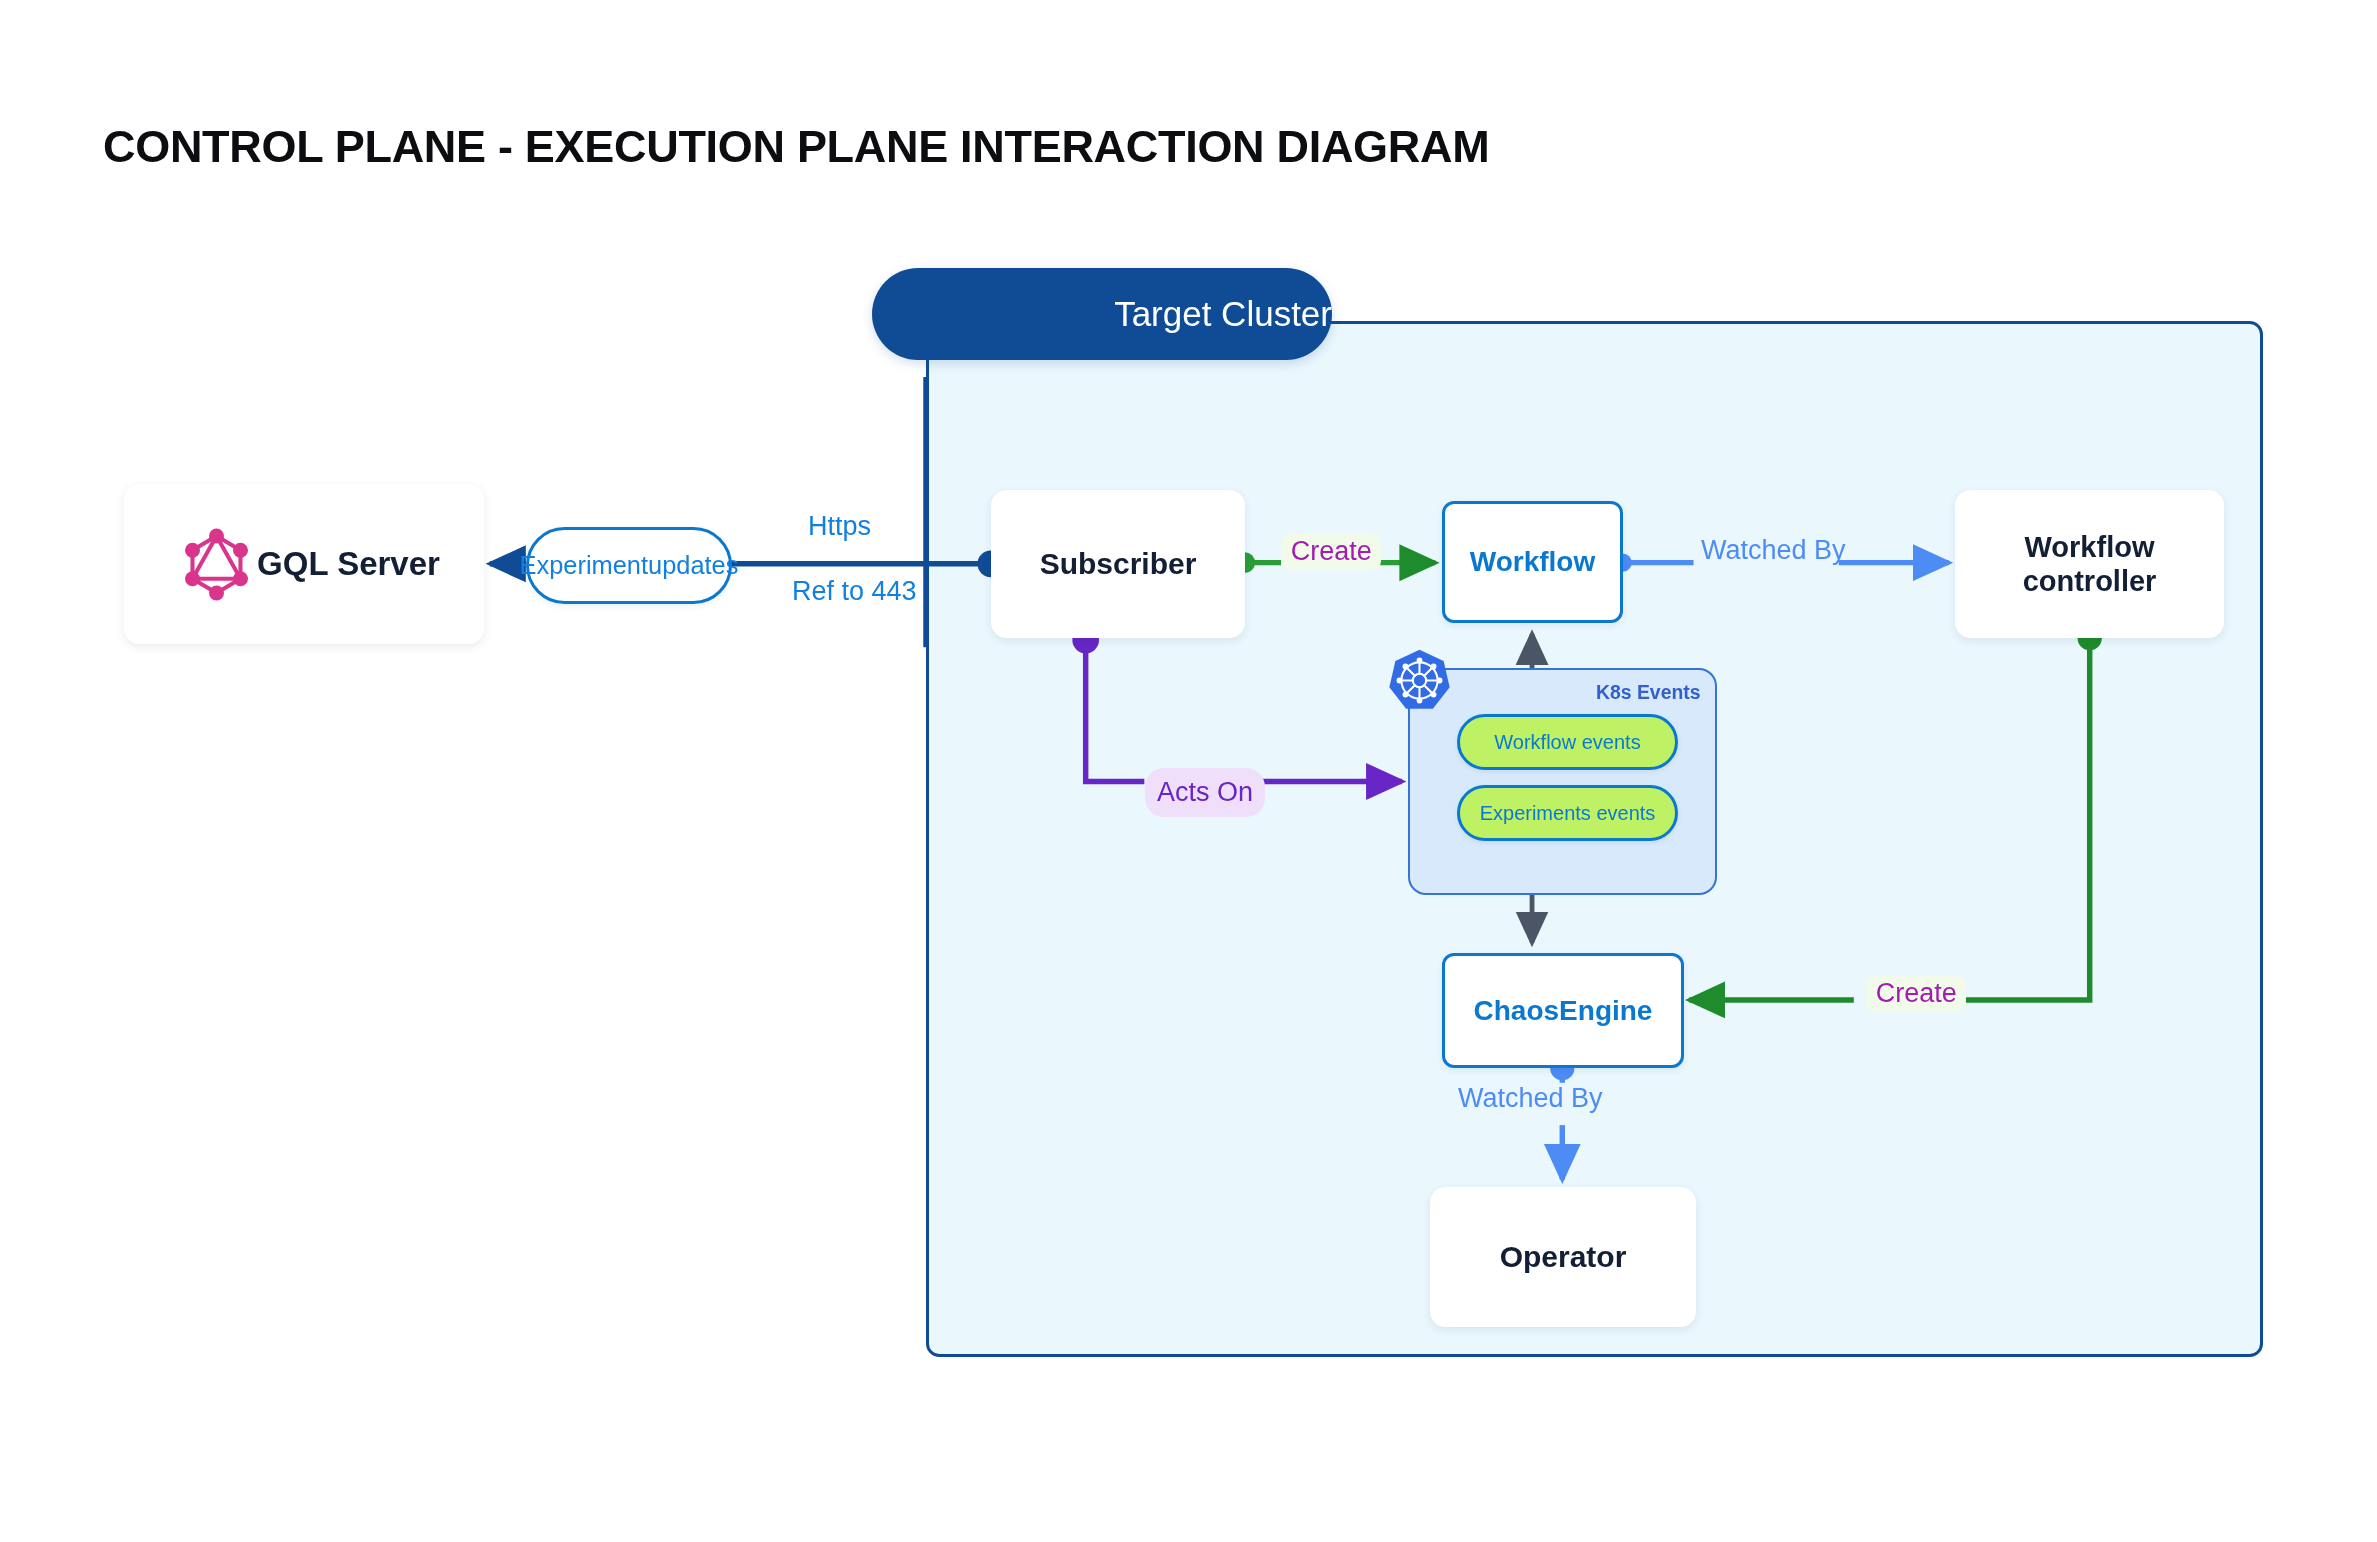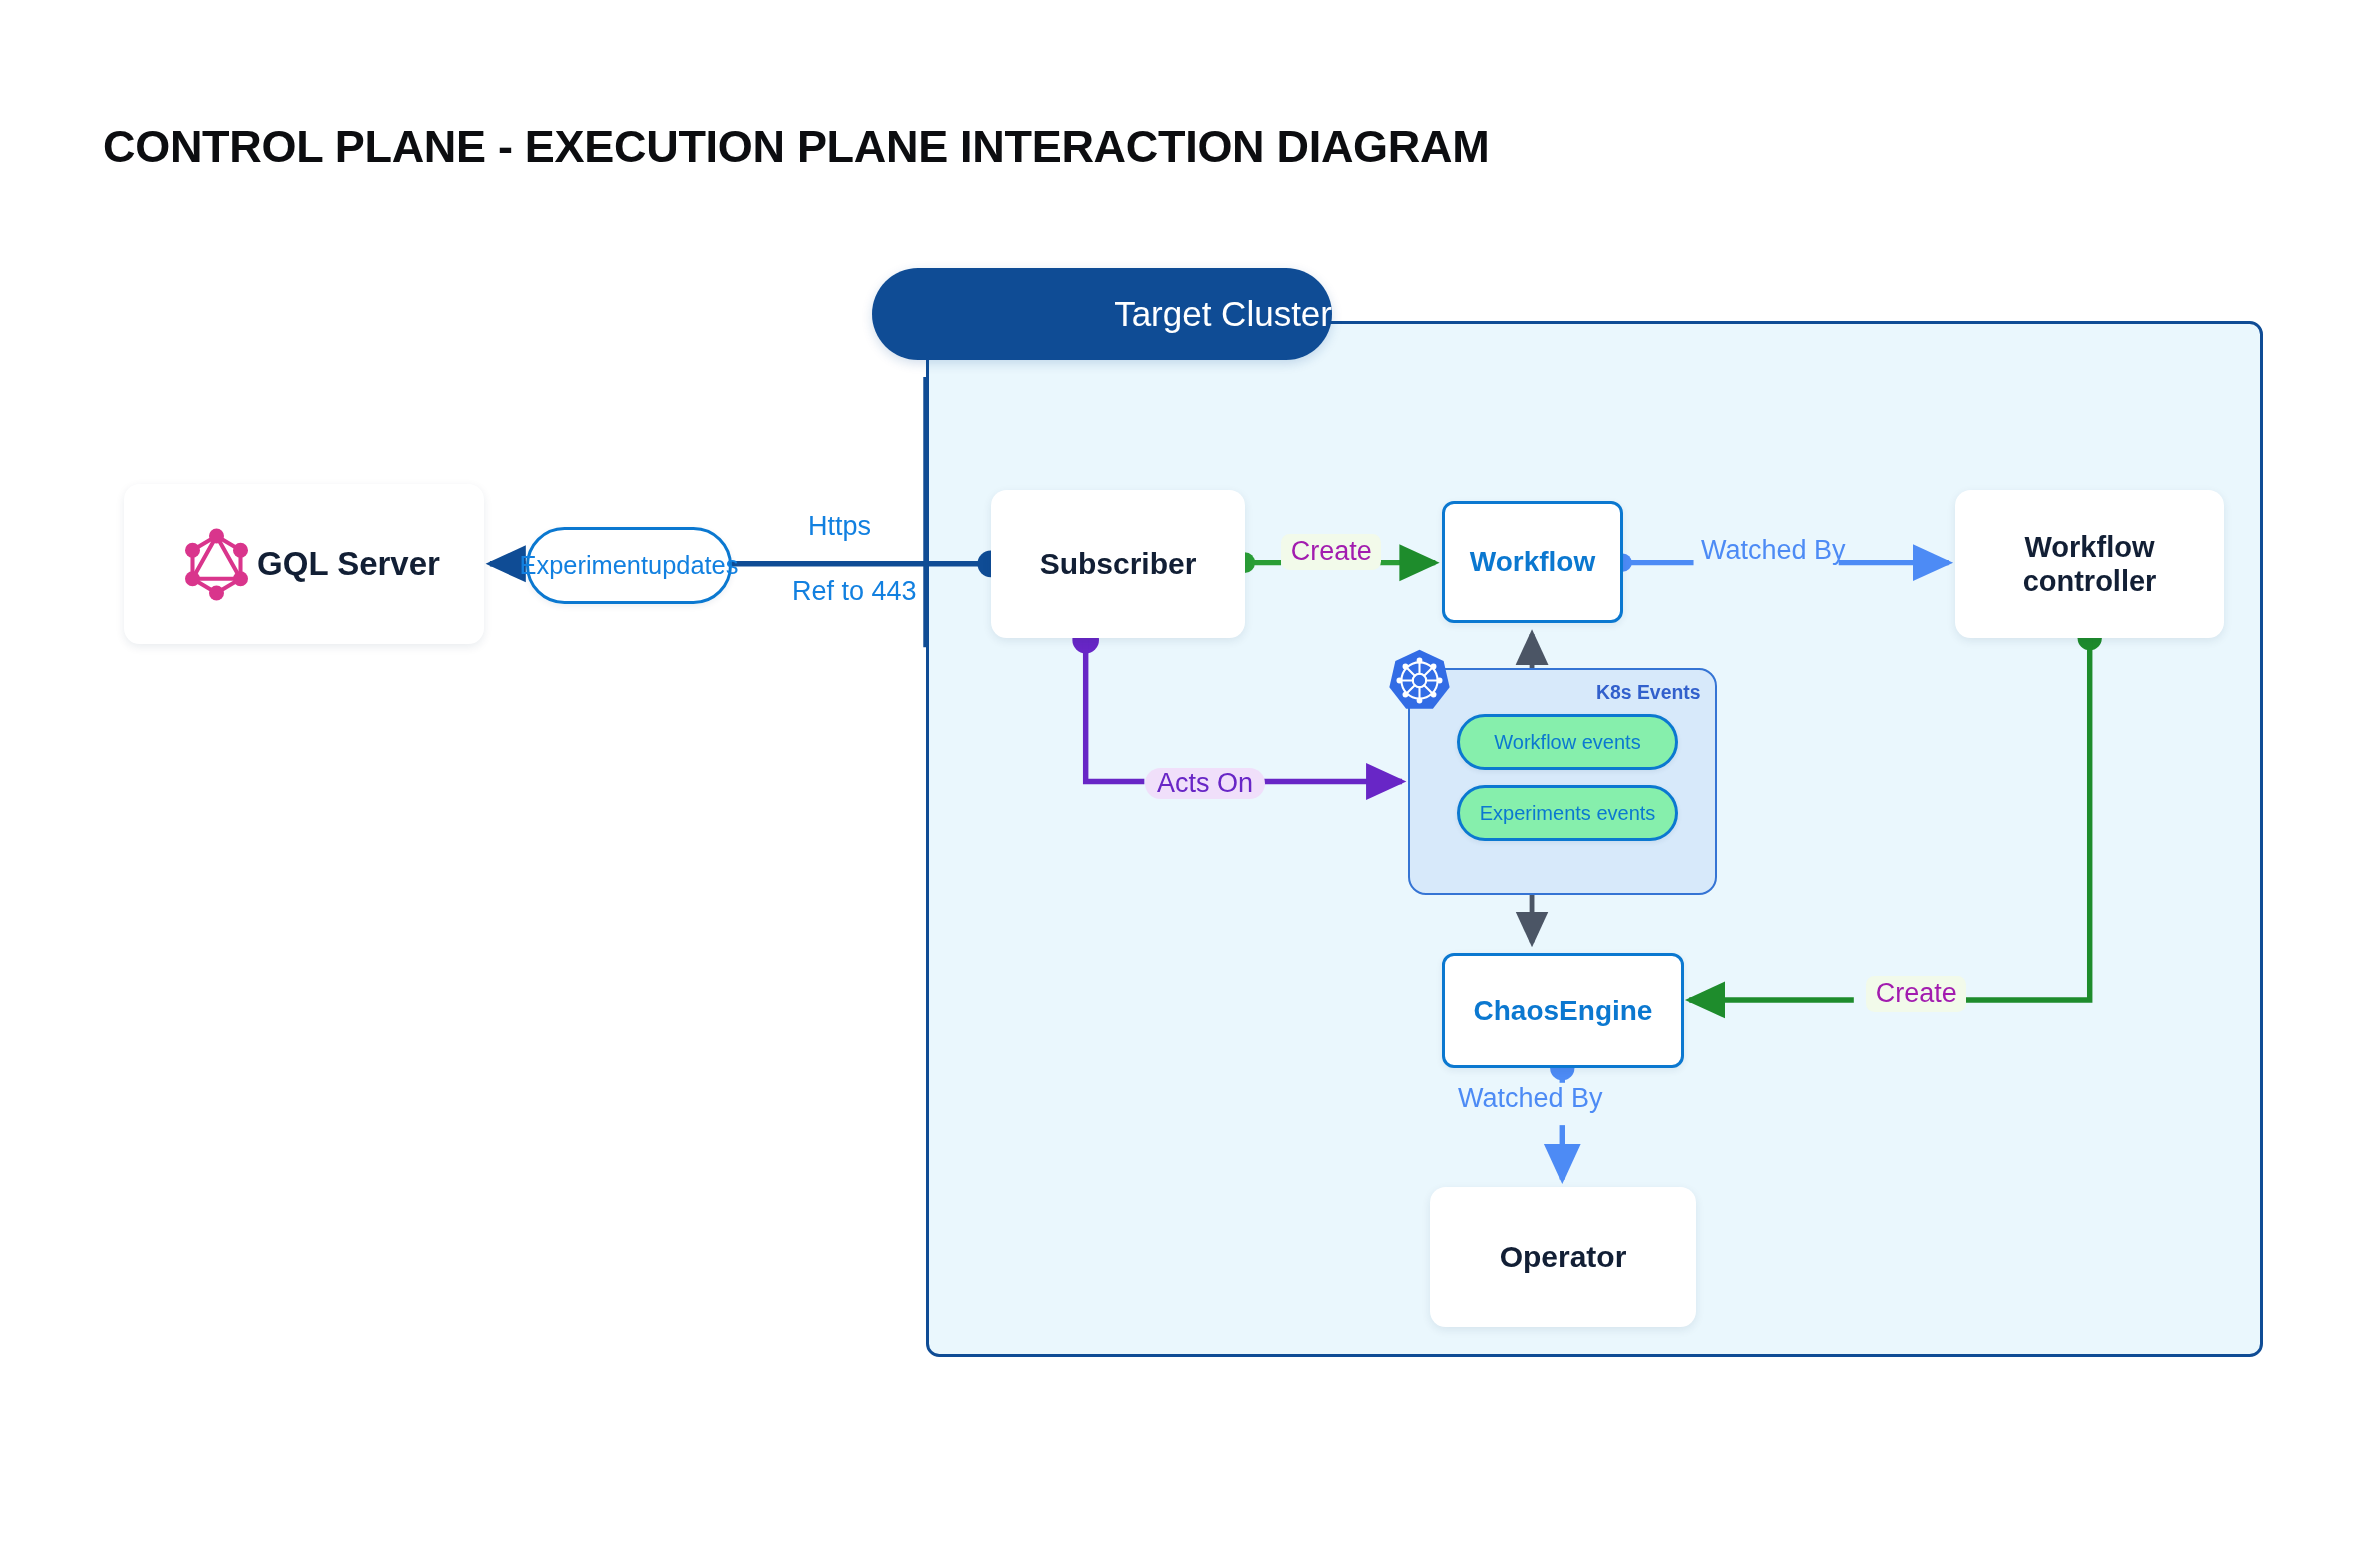--- a/index.html
+++ b/index.html
@@ -168,21 +168,21 @@
   }
   #k8s-logo {
     position: absolute;
     left: -24px;
     top: -23px;
     width: 67px;
     height: 67px;
   }
   .k8s-pill {
     position: absolute;
-    background: #86efac;
+    background: #bef264;
     border: 3px solid #0b78d0;
     border-radius: 30px;
     display: flex;
     align-items: center;
     justify-content: center;
     color: #0b78d0;
     font-size: 20px;
     font-weight: 400;
     box-sizing: border-box;
     box-shadow: 0 1.8px 4.8px rgba(16,45,80,0.08);
@@ -216,21 +216,21 @@
     font-size: 27px;
     background: #f2faea;
     border-radius: 8.5px;
     padding: 2.4px 9.7px;
   }
   .lbl-purple {
     color: #6826c6;
     font-size: 27px;
     background: #f0dffa;
     border-radius: 19px;
-    padding: 0 12px;
+    padding: 9px 12px;
   }
 
   #lbl-https   { left: 808px; top: 511px; }
   #lbl-ref443  { left: 792px; top: 576px; }
   #lbl-create-1{ left: 1281px; top: 534px; }
   #lbl-watched-1{ left: 1701px; top: 535px; }
   #lbl-acts-on { left: 1145px; top: 768px; }
   #lbl-create-2{ left: 1866px; top: 976px; }
   #lbl-watched-2{ left: 1458px; top: 1083px; }
 

